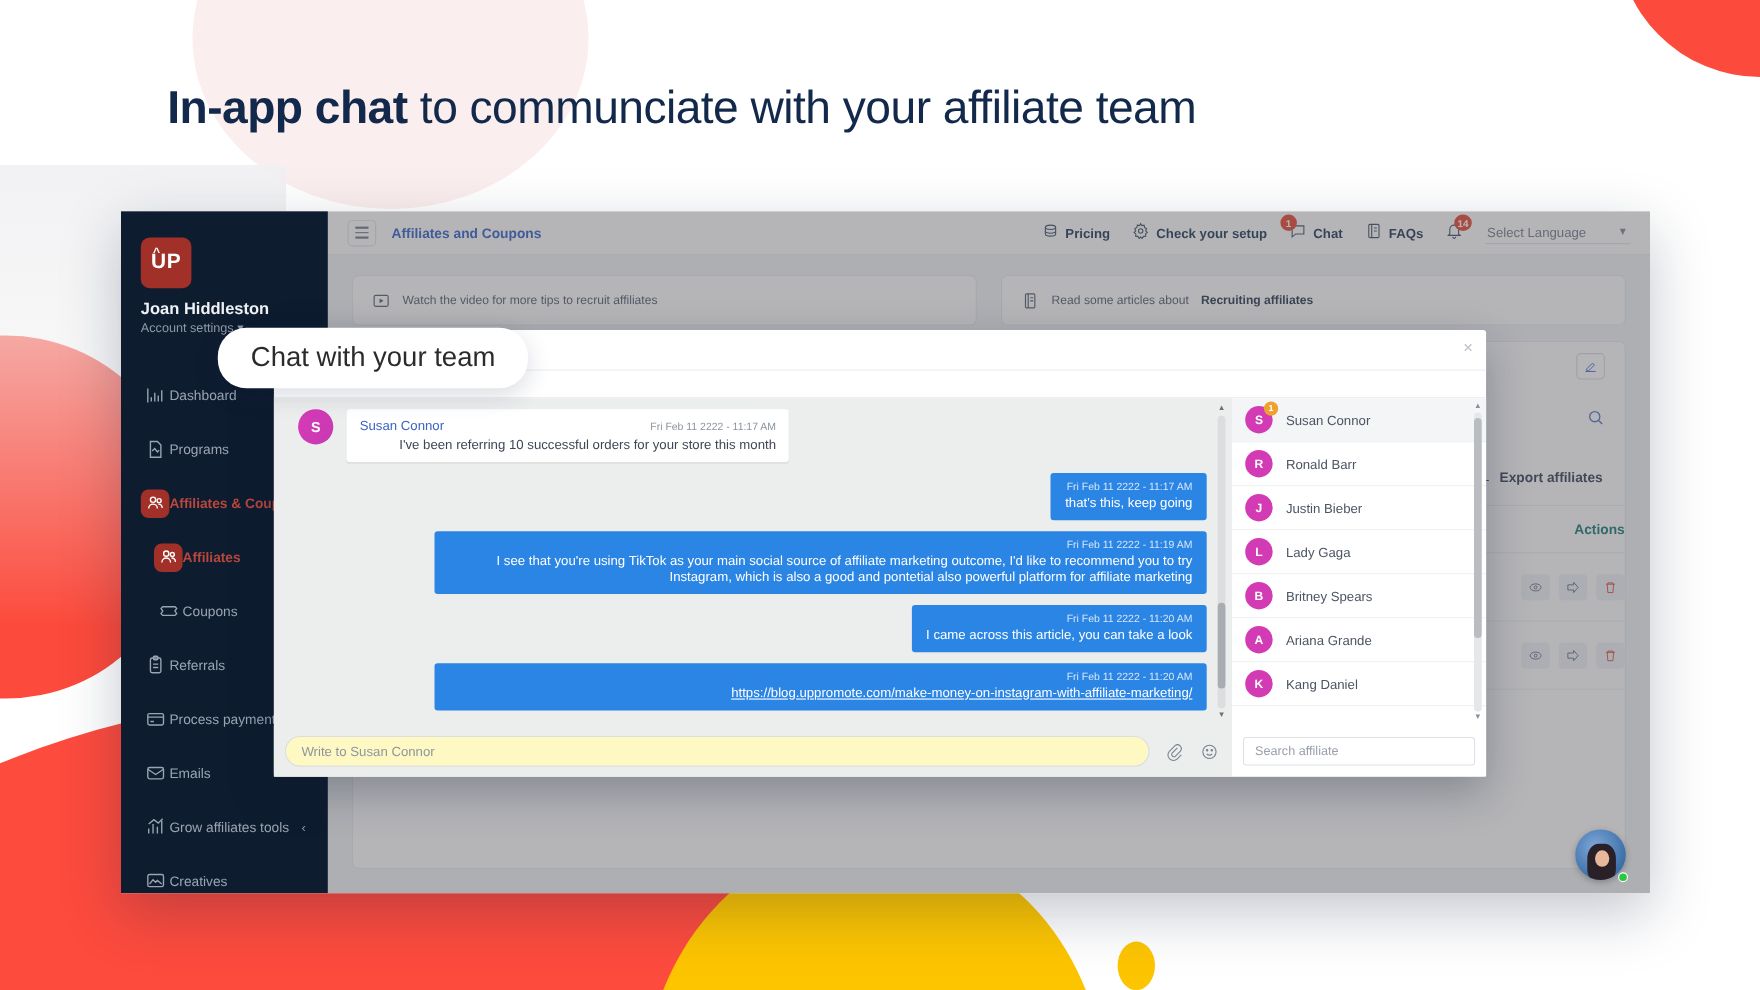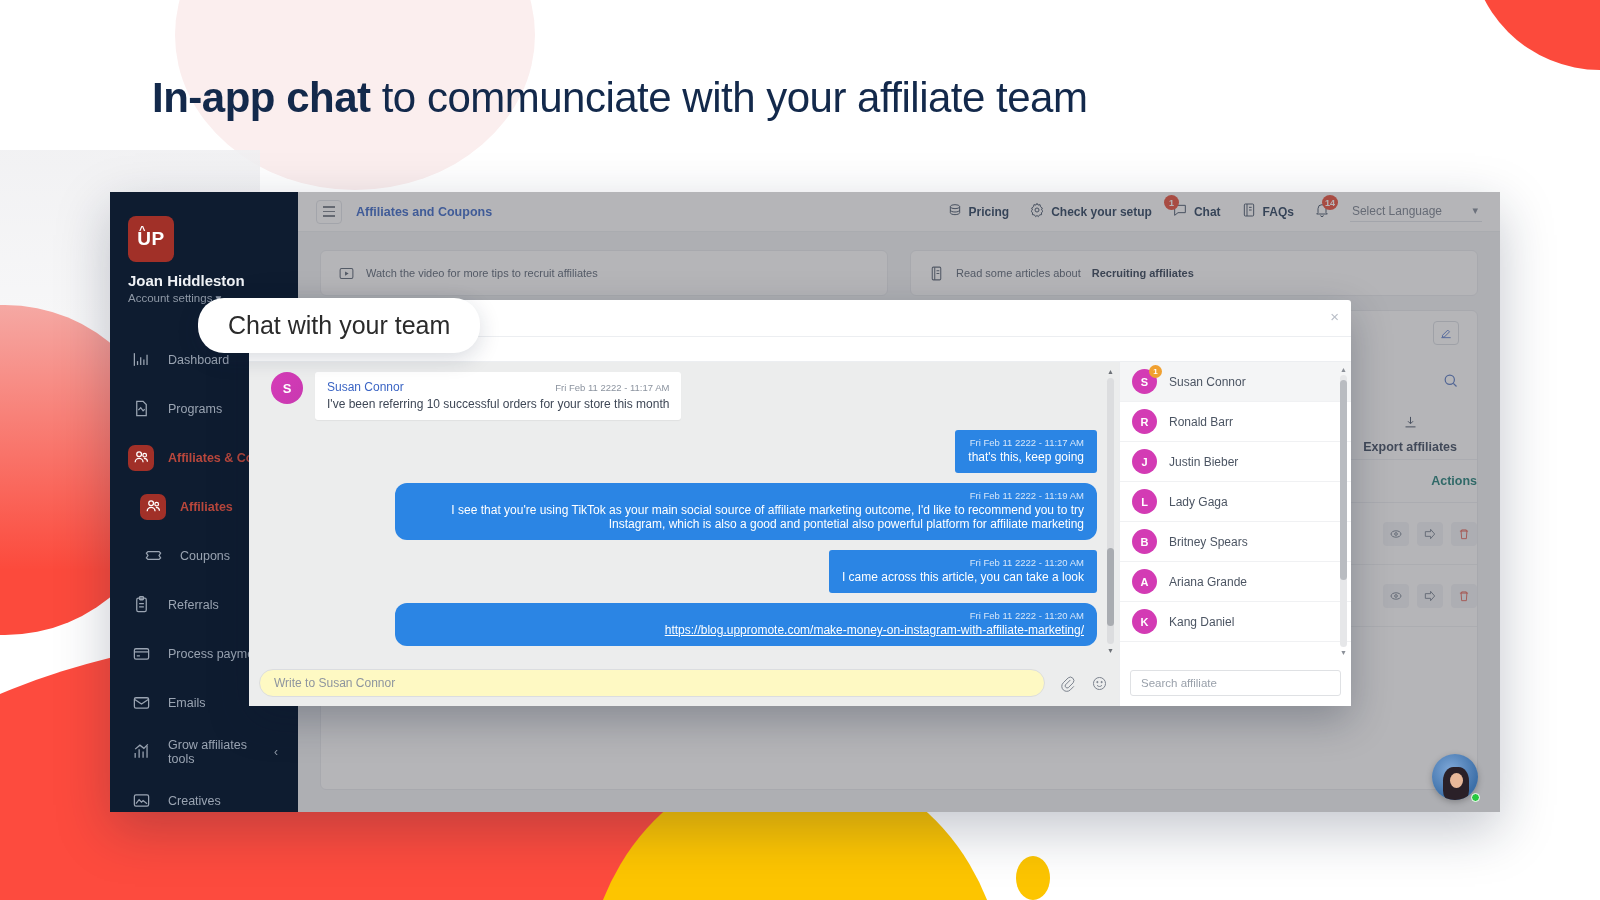--- a/index.html
+++ b/index.html
@@ -74,21 +74,21 @@
   .logo {
     width: 46px; height: 46px; border-radius: 8px; background: #a13028;
     margin: 6px 0 10px 18px; display: flex; align-items: center; justify-content: center;
     color: #fff; font-weight: 700; font-size: 19px; letter-spacing: .5px; position: relative;
   }
   .logo .caret { position: absolute; top: 8px; left: 11px; font-size: 11px; }
   .user-name { font-size: 15px; font-weight: 700; color: #eef1f5; margin-left: 18px; }
   .user-sub { font-size: 11.5px; color: #8e98a6; margin: 2px 0 0 18px; }
   .nav { margin-top: 30px; }
   .nav-item {
-    display: flex; align-items: center; gap: 14px; height: 49px;
+    display: flex; align-items: center; height: 49px;
     padding-left: 18px; font-size: 12.5px; color: #9aa4b2; cursor: pointer;
   }
   .nav-item .ico { width: 26px; height: 26px; display:flex; align-items:center; justify-content:center; flex:0 0 26px; }
   .nav-item .ico svg { width: 19px; height: 19px; stroke: #9aa4b2; fill: none; stroke-width: 1.6; }
   .nav-item.active { }
   .nav-item.active .ico { background: #a13028; border-radius: 7px; }
   .nav-item.active .ico svg { stroke: #ffffff; }
   .nav-item.active .lbl { color: #b9473c; font-weight: 600; }
   .nav-item.sub { padding-left: 30px; }
   .nav-item .chev { margin-left: auto; margin-right: 20px; font-size: 12px; color: #8e98a6;}
@@ -131,21 +131,21 @@
   .banner b { color: #233349; }
 
   
   .panel { margin: 14px 22px 0 22px; background: #fff; border: 1px solid #e7e9ed; border-radius: 6px; height: 480px; }
   .panel-row1 { height: 44px; display: flex; align-items: center; justify-content: flex-end; padding: 0 18px; }
   .icon-btn { width: 26px; height: 24px; border: 1px solid #d7dbe1; border-radius: 4px; display:flex;align-items:center;justify-content:center;cursor:pointer;}
   .icon-btn svg { width: 14px; height: 14px; stroke: #3f68c8; fill:none; stroke-width:1.5;}
   .panel-row2 { height: 54px; display: flex; align-items: center; justify-content: flex-end; padding: 0 18px; gap: 8px;}
   .srch svg { width: 17px; height: 17px; stroke: #4a6fbf; fill: none; stroke-width: 1.7; }
   .panel-row3 { height: 50px; display: flex; align-items: center; justify-content: flex-end; padding: 0 20px; }
-  .export { display: flex; align-items: center; gap: 7px; font-size: 12.5px; color: #2c3b52; font-weight: 600; cursor: pointer; flex-direction: column; }
+  .export { display: flex; align-items: center; gap: 7px; font-size: 12.5px; color: #2c3b52; font-weight: 600; cursor: pointer; }
   .export svg { width: 15px; height: 15px; stroke: #2c3b52; fill:none; stroke-width:1.5;}
   .thead { display: flex; height: 44px; align-items: center; border-top: 1px solid #edeff2; border-bottom: 1px solid #edeff2; font-size: 12.5px; font-weight: 700; color: #253449; }
   .tr { display: flex; height: 62px; align-items: center; border-bottom: 1px solid #eef0f3; font-size: 12.5px; color: #49536a; }
   .c-chk   { width: 56px; display:flex; justify-content:center; }
   .c-chk i { display:block; width: 15px; height: 15px; border: 1px solid #cfd4dc; border-radius: 3px; }
   .c-date  { width: 200px; padding-left: 14px; }
   .c-name  { width: 200px; color: #3a64c4; }
   .c-email { width: 310px; }
   .c-man   { width: 145px; color: #3a64c4; }
   .c-comm  { width: 200px; }
@@ -190,29 +190,29 @@
     background: linear-gradient(135deg,#d63bb8,#c839b0);
     color: #fff; font-weight: 700; font-size: 13px; display:flex;align-items:center;justify-content:center; flex:0 0 32px;
   }
   .bubble-in {
     background: #fff; border-radius: 3px; padding: 8px 12px 9px 12px; max-width: 60%;
     box-shadow: 0 1px 1px rgba(0,0,0,.05);
   }
   .bubble-in .hdr { display: flex; align-items: baseline; gap: 30px; }
   .bubble-in .who { color: #3a64c4; font-size: 12px; }
   .bubble-in .ts  { color: #8b939f; font-size: 9.5px; margin-left: auto; }
-  .bubble-in .txt { color: #3e4756; font-size: 12px; margin-top: 3px; }
+  .bubble-in .txt { color: #3e4756; font-size: 12px; margin-top: 3px; margin-left: 36px; }
   .bubble-out {
     background: #2b85e4; color: #fff; border-radius: 3px; padding: 7px 13px 9px 13px;
     text-align: right; font-size: 12px;
   }
   .bubble-out .ts { display: block; font-size: 9.5px; color: #d6e7fa; margin-bottom: 2px; }
   .bubble-out a { color: #fff; text-decoration: underline; font-size: 12px; }
   .w-sm  { max-width: 46%; }
-  .w-lg  { width: 85%; border-radius: 12px; }
+  .w-lg  { width: 85%; }
   .w-md  { max-width: 56%; }
 
   .convo-scroll { position: absolute; right: 5px; top: 6px; bottom: 6px; width: 7px; }
   .convo-scroll .track { position:absolute; inset: 10px 0; background: #dcdddf; border-radius: 4px; }
   .convo-scroll .thumb { position:absolute; left:0; width: 7px; height: 78px; top: 180px; background: #a9acb1; border-radius: 4px; }
   .convo-scroll .up, .convo-scroll .dn { position:absolute; left:0; width:7px; text-align:center; font-size:7px; color:#6d7177;}
   .convo-scroll .up { top: 0; } .convo-scroll .dn { bottom: 0; }
 
   .composer { height: 46px; background: #eceded; display: flex; align-items: center; padding: 0 10px 0 10px; gap: 12px; }
   .composer-input {

